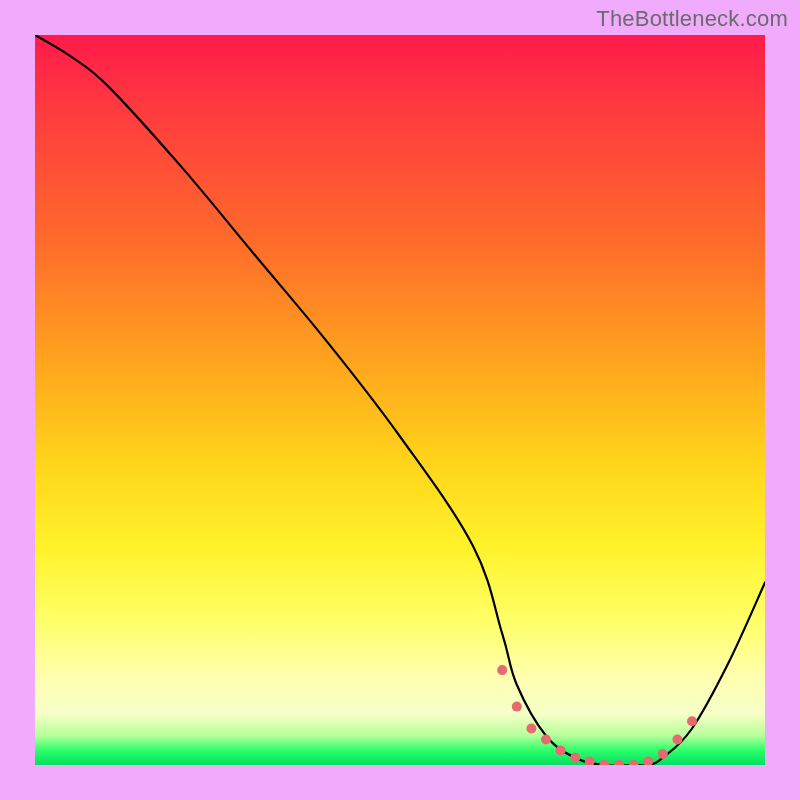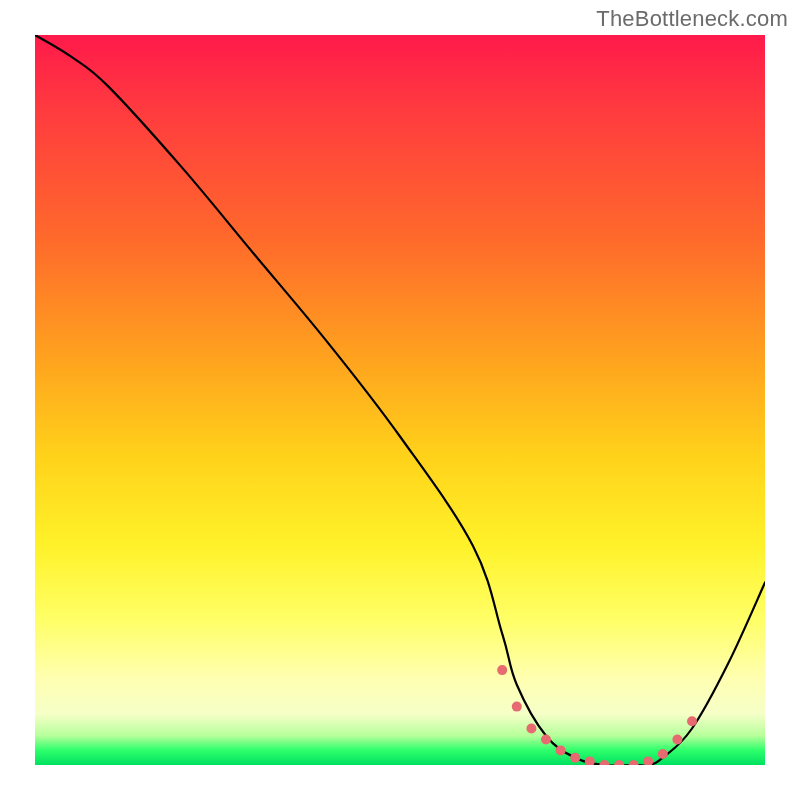--- a/index.html
+++ b/index.html
@@ -8,21 +8,21 @@
     width: 800px;
     height: 800px;
     background: #000;
     overflow: hidden;
     font-family: Arial, Helvetica, sans-serif;
   }
   .stage {
     position: relative;
     width: 800px;
     height: 800px;
-    background: #ffffff;
+    background: #f0abfc;
   }
   .plot-area {
     position: absolute;
     left: 35px;
     top: 35px;
     width: 730px;
     height: 730px;
     
     background: linear-gradient(
       to bottom,

